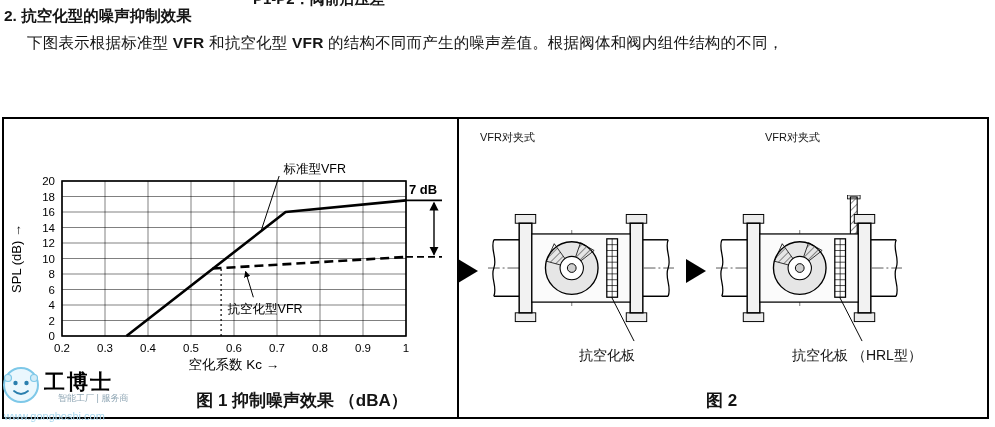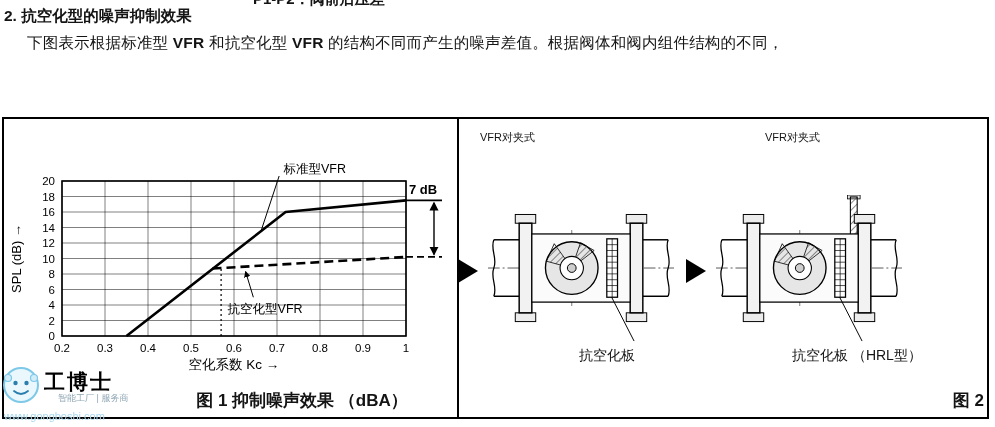--- a/index.html
+++ b/index.html
@@ -9,21 +9,21 @@
   .top-frag{position:absolute;left:253px;top:-10px;font-size:15px;font-weight:bold;white-space:nowrap;}
   .heading{position:absolute;left:4px;top:6px;font-size:15.5px;font-weight:bold;white-space:nowrap;}
   .para-line{position:absolute;left:27px;font-size:15.5px;white-space:nowrap;letter-spacing:.2px;}
   .line1{top:33px;} .line2{top:58px;}
   .figbox{position:absolute;left:2px;top:117px;width:987px;height:302px;border:2px solid #000;box-sizing:border-box;}
   .divider{position:absolute;left:453px;top:0;width:2px;height:100%;background:#000;}
   #chart-svg{position:absolute;left:2px;top:12px;}
   svg text{fill:#000;font-family:"Liberation Sans","DejaVu Sans",sans-serif;}
   .cap{position:absolute;font-size:17px;font-weight:bold;text-align:center;white-space:nowrap;}
   .cap1{left:1px;width:506px;top:270px;margin-left:44px;}
-  .cap2{left:455px;width:525px;top:270px;text-align:right;}
+  .cap2{left:455px;width:525px;top:270px;}
   .vtitle{position:absolute;font-size:11px;line-height:17px;white-space:nowrap;}
   .vtitle-l{left:476px;top:10px;} .vtitle-r{left:761px;top:10px;}
   .flow-arrow{position:absolute;width:0;height:0;border-left:20px solid #000;
               border-top:12px solid transparent;border-bottom:12px solid transparent;}
   .arrow-l{left:454px;top:140px;} .arrow-r{left:682px;top:140px;}
   .valve{position:absolute;}
   .valve-l{left:482px;top:76px;} .valve-r{left:710px;top:76px;}
   .part-label{position:absolute;font-size:14px;white-space:nowrap;}
   .part-l{left:575px;top:228px;} .part-r{left:788px;top:228px;}
   .wm{position:absolute;left:0;top:363px;width:150px;}

